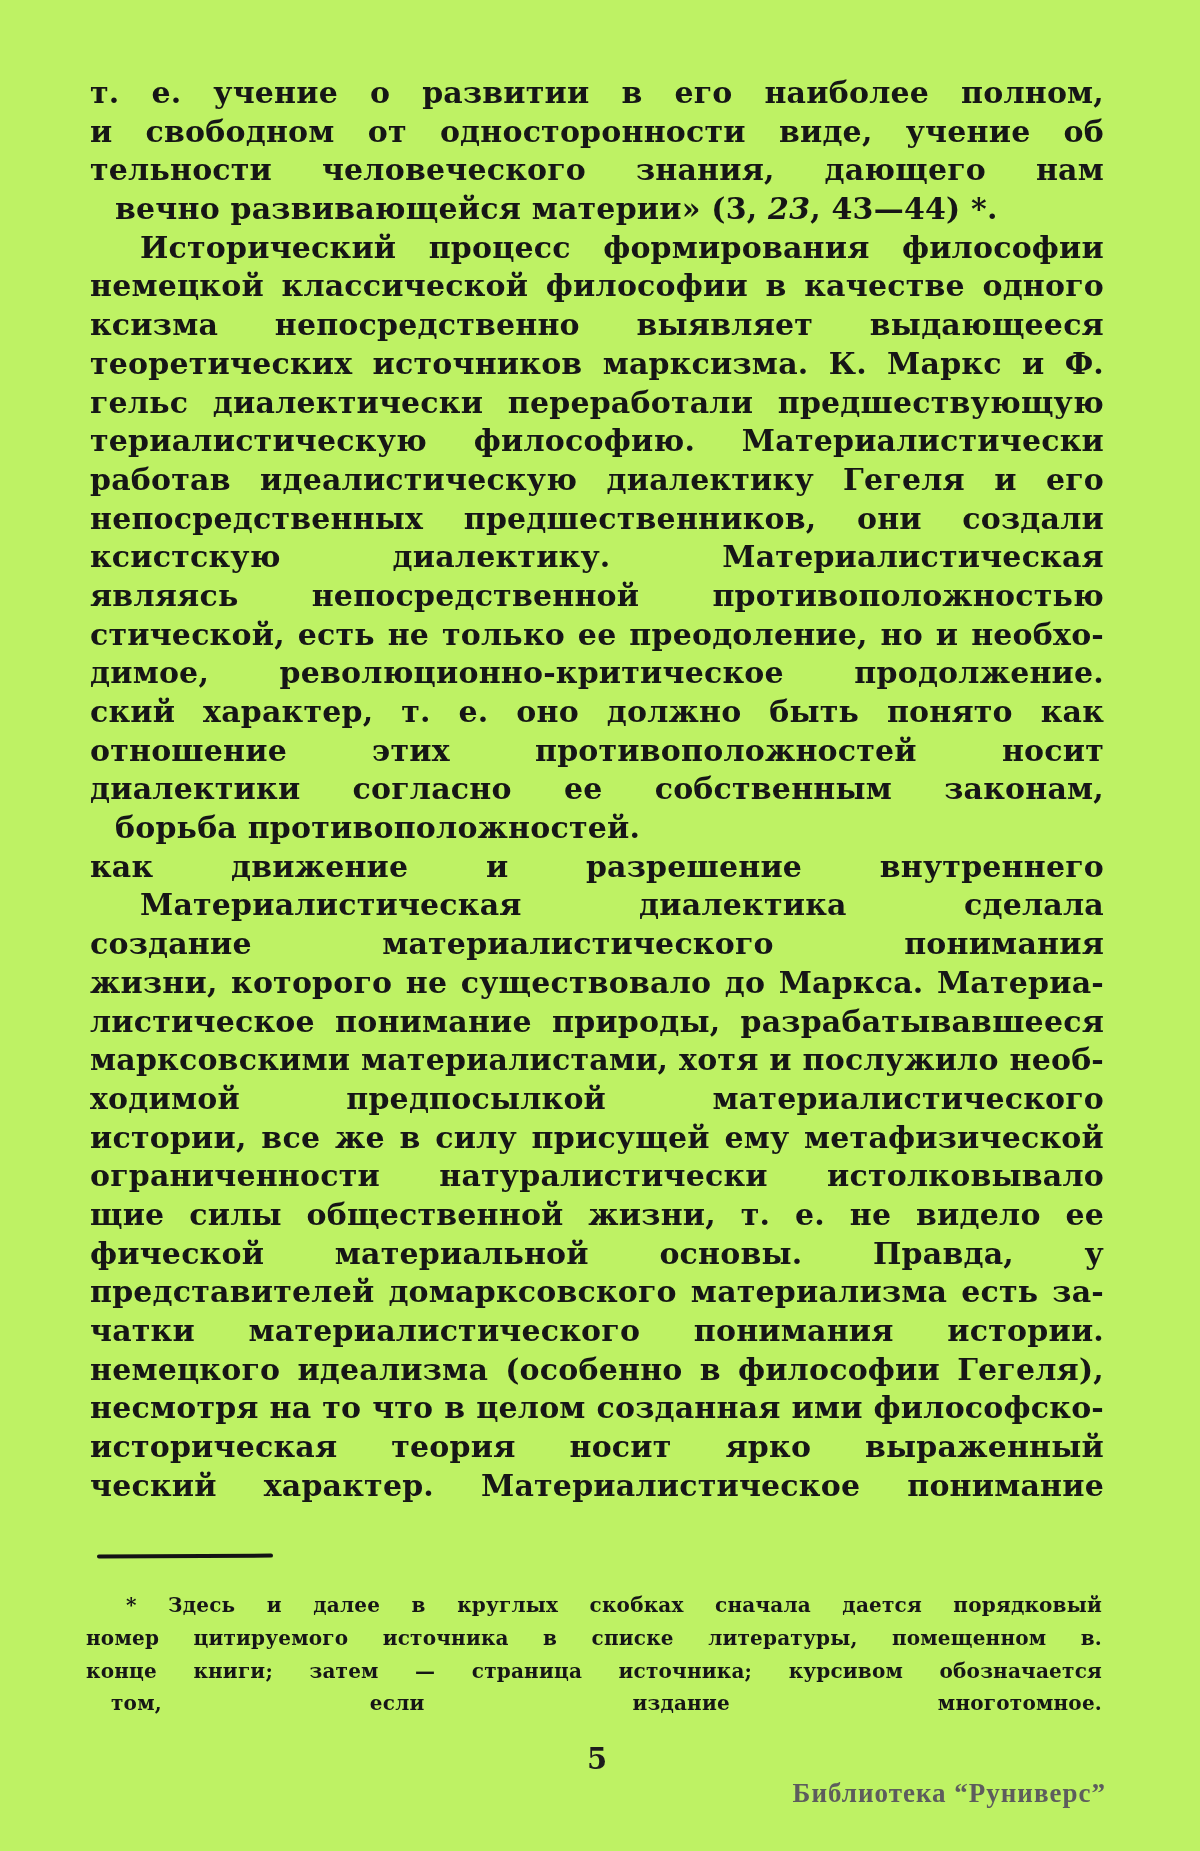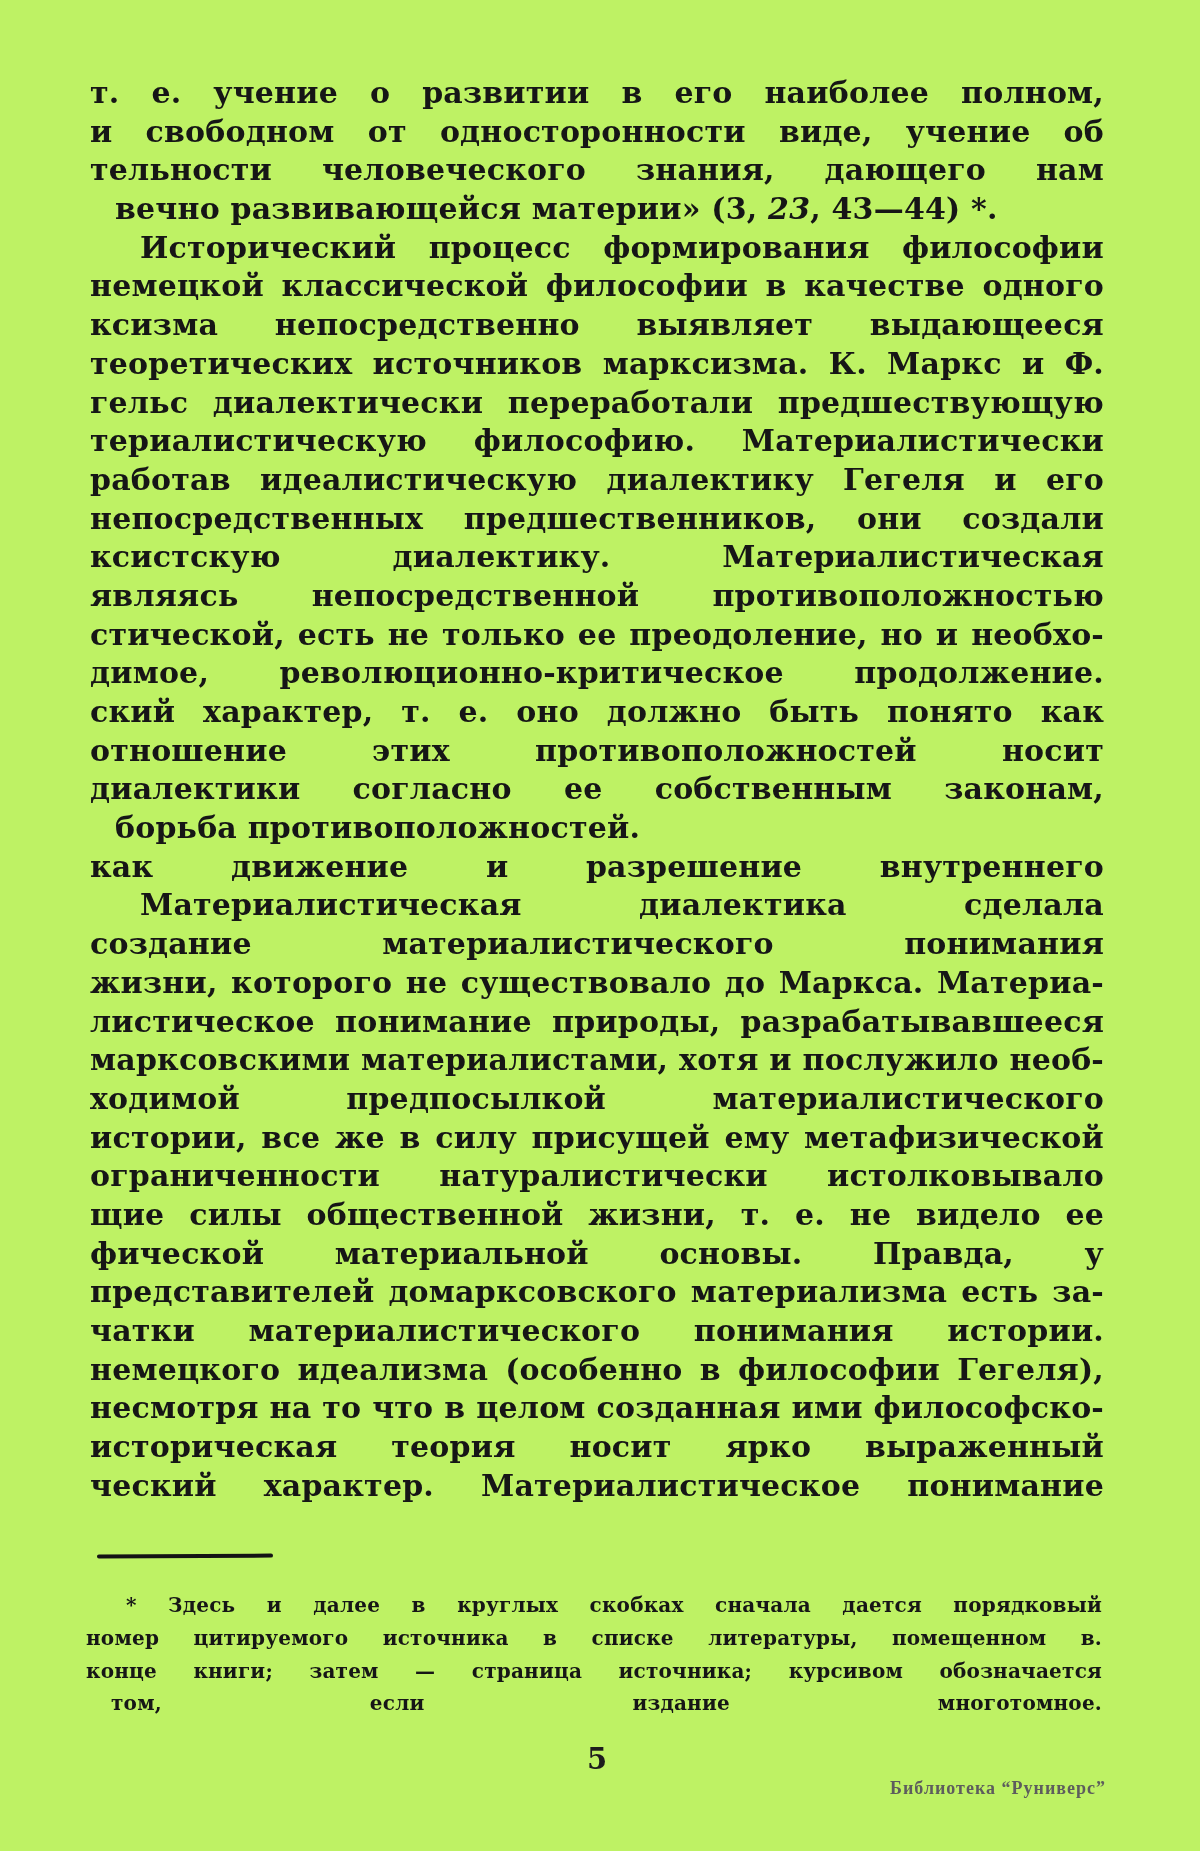--- a/index.html
+++ b/index.html
@@ -36,21 +36,21 @@
     text-align:justify;text-align-last:justify;
   }
   .footnote .indent{text-indent:40px;}
   .page-number{
     position:absolute;left:90px;top:1742px;width:1014px;
     text-align:center;font-size:29px;color:#1d1d1d;
   }
   .watermark{
     position:absolute;top:1778px;right:94px;
     font-family:"Liberation Serif","DejaVu Serif",serif;
-    font-size:18px;color:#5d5d5d;letter-spacing:1px;
+    font-size:27px;color:#5d5d5d;letter-spacing:1px;
   }
 </style>
 </head>
 <body>
 
 <div class="page">
 
   <div class="body-text">
       <div class="bline"><span>т. е. учение о развитии в его наиболее полном, глубоком</span></div>
       <div class="bline"><span>и свободном от односторонности виде, учение об относи-</span></div>

